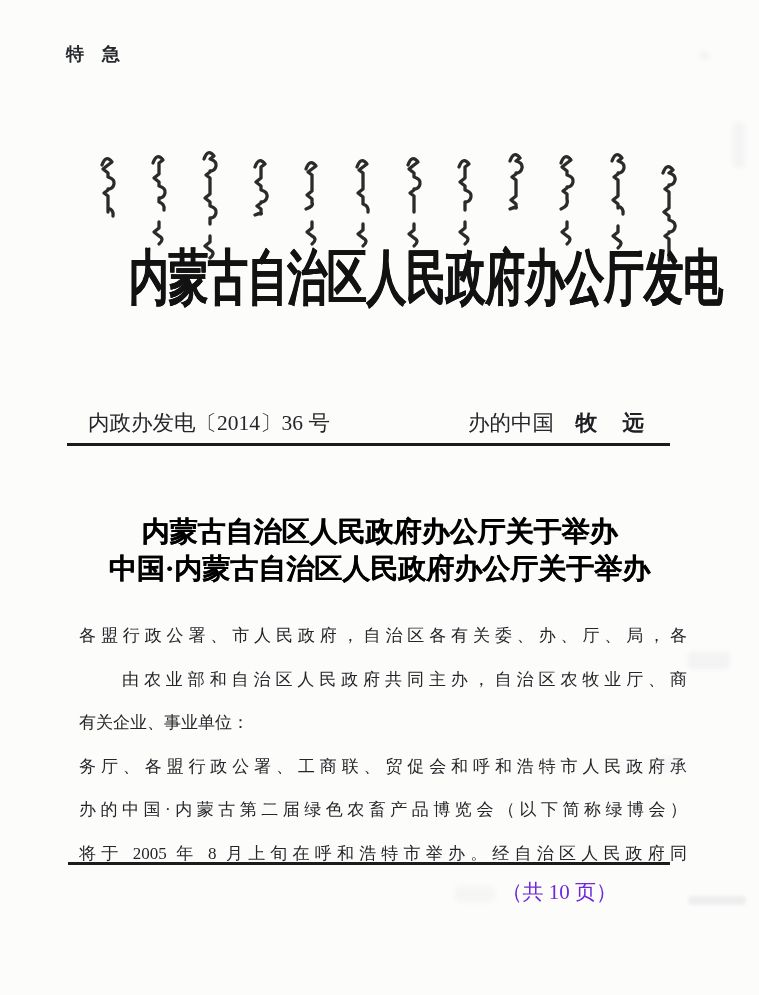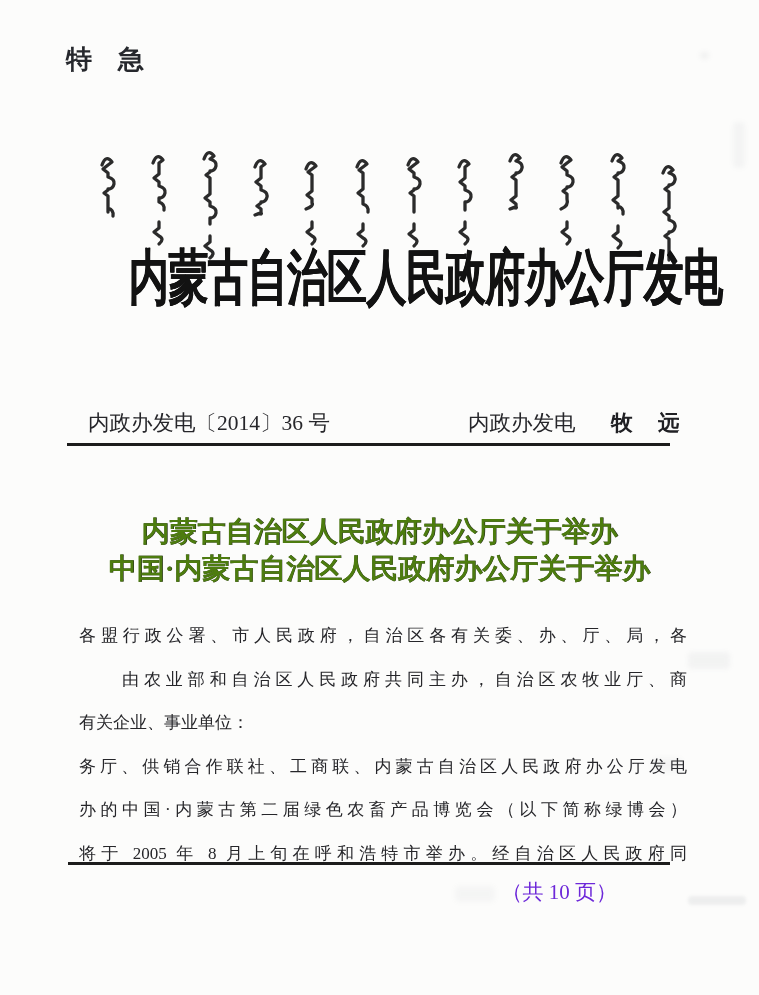--- a/index.html
+++ b/index.html
@@ -9,21 +9,21 @@
     margin:0 auto;
     background:#fcfcfb;
     overflow:hidden;
     font-family:"Liberation Serif","DejaVu Serif",serif;
     color:#232323;
   }
   
   .urgency{
     position:absolute;left:66px;top:42px;
     font-family:"Liberation Sans","DejaVu Sans",sans-serif;
-    font-weight:700;font-size:26px;color:#26282d;
+    font-weight:700;font-size:18px;color:#26282d;
     white-space:nowrap;
   }
   
   .mongolian{
     position:absolute;left:99px;top:150px;width:581px;height:112px;
     display:flex;justify-content:space-between;align-items:flex-start;
   }
   .mongolian svg{display:block;}
   
   .banner{
@@ -32,29 +32,29 @@
     font-weight:900;font-size:60px;line-height:70px;
     color:#121212;
     transform:scaleX(0.66);transform-origin:50% 50%;
     letter-spacing:0px;
     text-shadow:0.6px 0 0 #121212, -0.6px 0 0 #121212;
   }
   
   .metarow{position:absolute;left:0;top:408px;width:609px;height:30px;font-size:21.5px;color:#26262a;}
   .docnum{position:absolute;left:88px;top:0;white-space:nowrap;}
   .signgroup{position:absolute;left:468px;top:0;white-space:nowrap;}
-  .signer{font-weight:700;margin-left:30px;letter-spacing:2px;color:#202024;text-align:right;}
+  .signer{font-weight:700;margin-left:16px;letter-spacing:2px;color:#202024;text-align:right;}
   .rule{position:absolute;background:#1c1c1c;}
   .rule-top{left:67px;top:443px;width:603px;height:3px;}
   .rule-bottom{left:68px;top:862px;width:602px;height:2.5px;}
   
   .title{
     position:absolute;left:0;top:513px;width:759px;
     text-align:center;font-weight:700;font-size:28px;line-height:37px;
-    color:#4d7c0f;
+    color:#000000;
     text-shadow:0.4px 0 0 #1a1a1c;
   }
   
   .bodytext{
     position:absolute;left:79px;top:614px;width:608px;
     font-size:17px;line-height:43.5px;color:#26262a;
   }
   .bodytext .ln{height:43.5px;overflow:visible;}
   .j{text-align:justify;text-align-last:justify;}
   .indent{text-indent:43px;}
@@ -124,37 +124,37 @@
       <svg width="20" height="112" viewBox="0 0 20 112" style="margin-top: 14px;">
         <path d="M3,9 Q7,-2 13,6 L9,9 q7,2 6,7 q-1,5 -6,5 l0,1 l-4,3 l4,3 l0,5 L9,44 l-5,4 l5,4 l0,4 q7,2 6,7 q-1,5 -6,5 l0,1 l-4,3 l4,3 l0,5 L9,91 L9,96" fill="none" stroke="#2b2b2b" stroke-width="3.3" stroke-linecap="round" stroke-linejoin="round"></path>
       </svg>
     </div>
 
   <div class="banner">内蒙古自治区人民政府办公厅发电</div>
 
   <div class="metarow">
     <span class="docnum">内政办发电〔2014〕36 号</span>
     <span class="signgroup">
-      <span>内政办发电</span>
+      <span>办的中国</span>
       <span class="signer">牧　远</span>
     </span>
   </div>
 
   <div class="rule rule-top"></div>
 
   <div class="title">
     <div>内蒙古自治区人民政府办公厅关于举办</div>
     <div>中国·内蒙古自治区人民政府办公厅关于举办</div>
   </div>
 
   <div class="bodytext">
     <div class="ln j">各盟行政公署、市人民政府，自治区各有关委、办、厅、局，各</div>
     <div class="ln j indent">由农业部和自治区人民政府共同主办，自治区农牧业厅、商</div>
     <div class="ln">有关企业、事业单位：</div>
-    <div class="ln j">务厅、供销合作联社、工商联、内蒙古自治区人民政府办公厅发电</div>
+    <div class="ln j">务厅、各盟行政公署、工商联、贸促会和呼和浩特市人民政府承</div>
     <div class="ln j">办的中国·内蒙古第二届绿色农畜产品博览会（以下简称绿博会）</div>
     <div class="ln j">将于 2005 年 8 月上旬在呼和浩特市举办。经自治区人民政府同</div>
   </div>
 
   <div class="rule rule-bottom"></div>
 
   <div class="pagecount">（共 10 页）</div>
 
   <div class="smudge sm1"></div>
   <div class="smudge sm2"></div>

